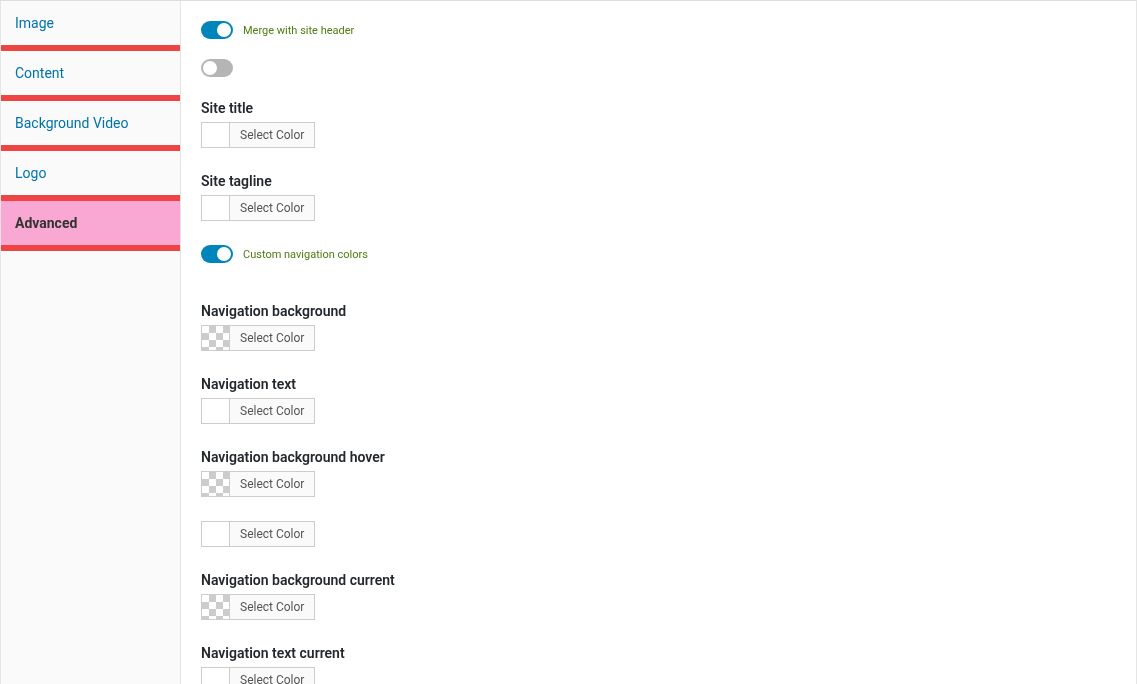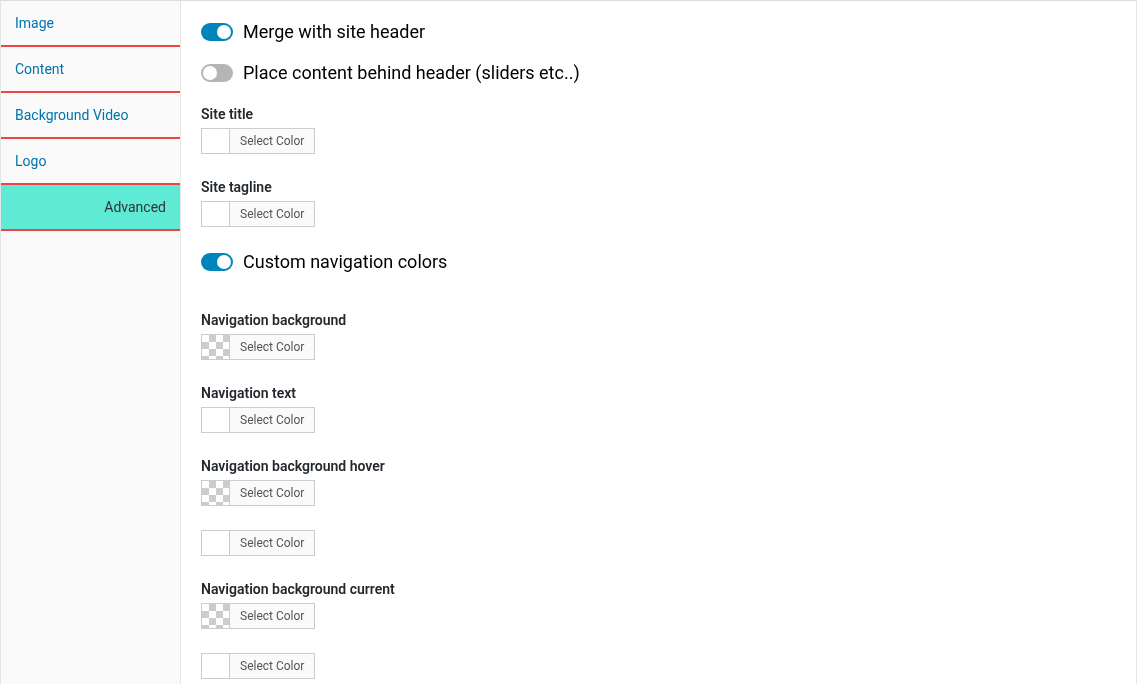--- a/index.html
+++ b/index.html
@@ -20,30 +20,29 @@
       border: 1px solid #e5e5e5;
       border-top: 1px solid #ddd;
     }
     .sidebar {
       width: 180px;
       background: #fafafa;
       border-right: 1px solid #e5e5e5;
     }
     .sidebar-item {
       padding: 14px 14px;
-      border-bottom: 2px solid #ef4444;
+      border-bottom: 6px solid #ef4444;
       color: #0073aa;
       cursor: pointer;
       font-size: 14px;
     }
     .sidebar-item.active {
-      background: #5eead4;
+      background: #f9a8d4;
       color: #333;
-      font-weight: 400;
-      text-align: right;
+      font-weight: 700;
     }
     .content {
       flex: 1;
       padding: 20px 20px 20px 20px;
     }
     .field-row {
       margin-bottom: 22px;
     }
     .toggle-row {
       display: flex;
@@ -70,22 +69,22 @@
       border-radius: 50%;
       background: #fff;
       top: 2px;
       left: 2px;
       transition: none;
     }
     .toggle.on .toggle-knob {
       left: 16px;
     }
     .toggle-label {
-      font-size: 18px;
-      color: #000000;
+      font-size: 11px;
+      color: #4d7c0f;
     }
     .field-label {
       font-size: 14px;
       font-weight: 600;
       color: #23282d;
       margin-bottom: 6px;
       display: block;
       margin-top: 23px;
     }
     .color-picker {
@@ -139,21 +138,20 @@
       <div class="toggle on">
           <div class="toggle-knob"></div>
         </div>
       <span class="toggle-label">Merge with site header</span>
     </div>
 
     <div class="toggle-row">
       <div class="toggle">
           <div class="toggle-knob"></div>
         </div>
-      <span class="toggle-label">Place content behind header (sliders etc..)</span>
     </div>
 
     <div class="field-row">
       <span class="field-label">Site title</span>
       <div class="color-picker">
         <div class="color-swatch"></div>
         <div class="color-btn">Select Color</div>
       </div>
     </div>
 
@@ -205,20 +203,21 @@
 
     <div class="field-row">
       <span class="field-label">Navigation background current</span>
       <div class="color-picker">
         <div class="color-swatch transparent"></div>
         <div class="color-btn">Select Color</div>
       </div>
     </div>
 
     <div class="field-row">
+      <span class="field-label">Navigation text current</span>
       <div class="color-picker">
         <div class="color-swatch"></div>
         <div class="color-btn">Select Color</div>
       </div>
     </div>
 
   </div>
 </div>
 
 </body></html>

